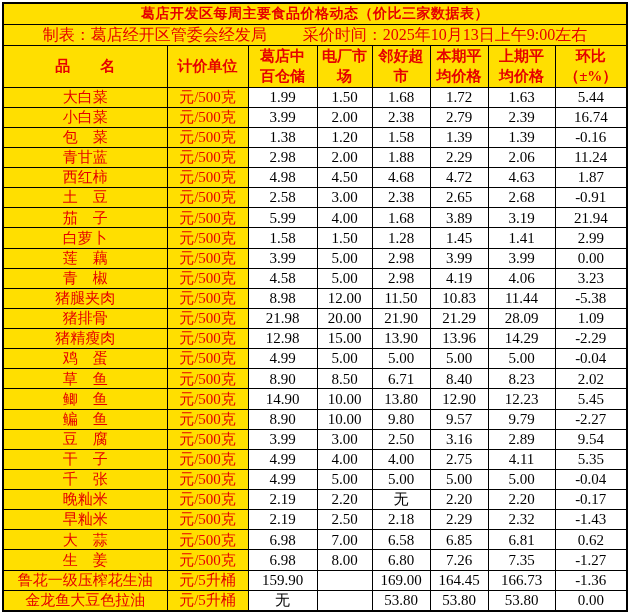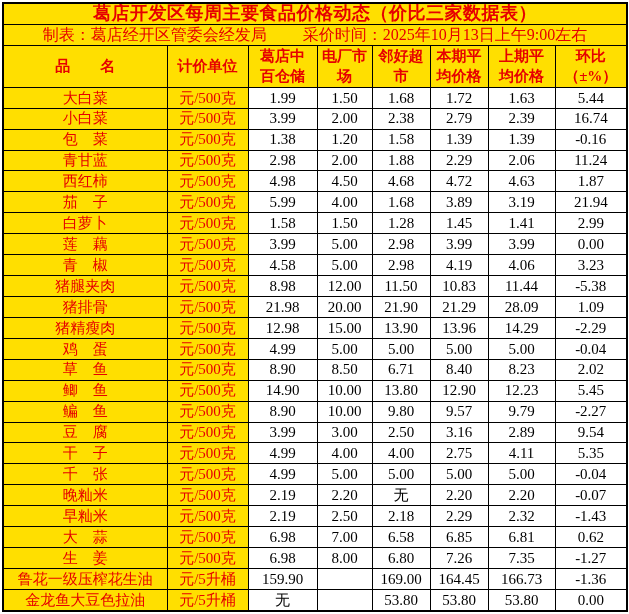--- a/index.html
+++ b/index.html
@@ -34,21 +34,21 @@
     color: var(--cell-text);
     background: var(--cell-bg);
     font-size: 15px;
     line-height: 1.1;
   }
   .title-cell {
     height: 21px;
     background: var(--band-bg);
     color: var(--band-text);
     font-weight: bold;
-    font-size: 18px;
+    font-size: 14px;
     letter-spacing: 0.5px;
   }
   .subtitle-cell {
     height: 21px;
     background: var(--band-bg);
     color: var(--band-text);
     font-size: 16px;
     margin-left: 16px;
   }
   .subtitle-inner {
@@ -166,20 +166,30 @@
           <td class="label-cell">西红柿</td>
           <td class="label-cell">元/500克</td>
           <td class="num-cell">4.98</td>
           <td class="num-cell">4.50</td>
           <td class="num-cell">4.68</td>
           <td class="num-cell">4.72</td>
           <td class="num-cell">4.63</td>
           <td class="num-cell">1.87</td>
         </tr>
         <tr>
+          <td class="label-cell">土　豆</td>
+          <td class="label-cell">元/500克</td>
+          <td class="num-cell">2.58</td>
+          <td class="num-cell">3.00</td>
+          <td class="num-cell">2.38</td>
+          <td class="num-cell">2.65</td>
+          <td class="num-cell">2.68</td>
+          <td class="num-cell">-0.91</td>
+        </tr>
+        <tr>
           <td class="label-cell">茄　子</td>
           <td class="label-cell">元/500克</td>
           <td class="num-cell">5.99</td>
           <td class="num-cell">4.00</td>
           <td class="num-cell">1.68</td>
           <td class="num-cell">3.89</td>
           <td class="num-cell">3.19</td>
           <td class="num-cell">21.94</td>
         </tr>
         <tr>
@@ -313,21 +323,21 @@
           <td class="num-cell">-0.04</td>
         </tr>
         <tr>
           <td class="label-cell">晚籼米</td>
           <td class="label-cell">元/500克</td>
           <td class="num-cell">2.19</td>
           <td class="num-cell">2.20</td>
           <td class="num-cell">无</td>
           <td class="num-cell">2.20</td>
           <td class="num-cell">2.20</td>
-          <td class="num-cell">-0.07</td>
+          <td class="num-cell">-0.17</td>
         </tr>
         <tr>
           <td class="label-cell">早籼米</td>
           <td class="label-cell">元/500克</td>
           <td class="num-cell">2.19</td>
           <td class="num-cell">2.50</td>
           <td class="num-cell">2.18</td>
           <td class="num-cell">2.29</td>
           <td class="num-cell">2.32</td>
           <td class="num-cell">-1.43</td>

